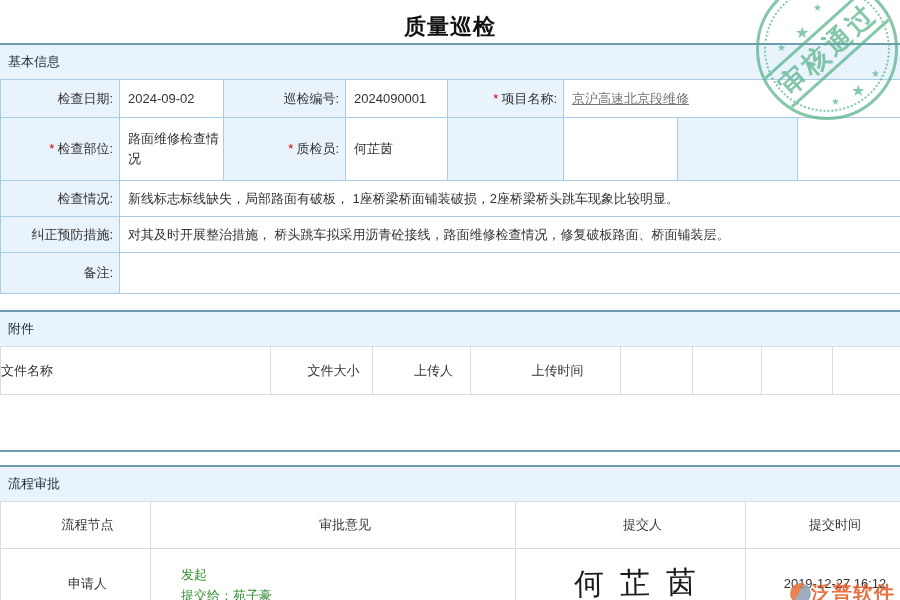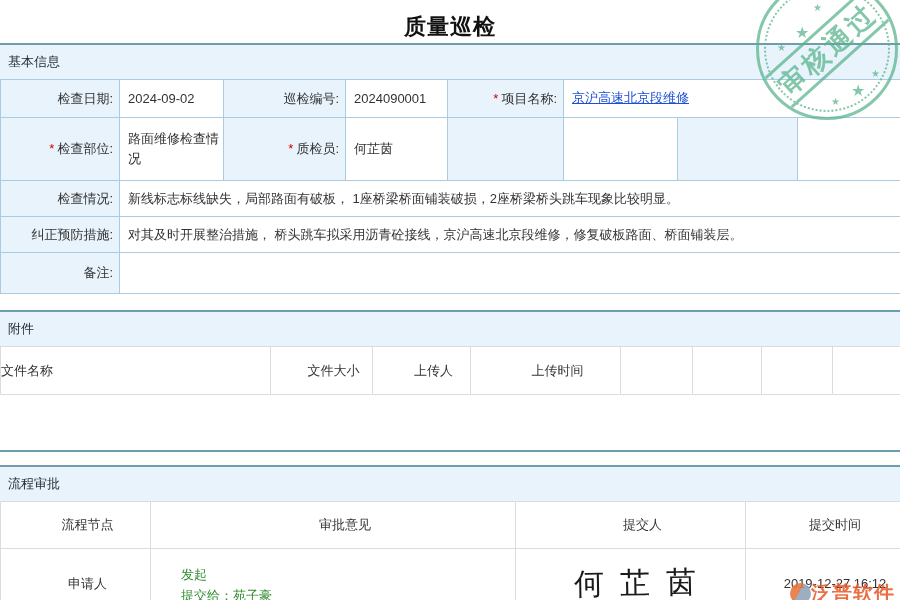--- a/index.html
+++ b/index.html
@@ -22,21 +22,21 @@
     color:#1c2b36; font-size:13px;
   }
   
   table { border-collapse:collapse; table-layout:fixed; width:900px; }
   .binfo td { border:1px solid #aacbe4; vertical-align:middle; line-height:20px; }
   .binfo .lbl {
     background:#e9f3fb; text-align:right; padding:4px 6px 4px 2px; color:#333;margin-left:16px;
   }
   .binfo .val { background:#fff; text-align:left; padding:4px 4px 4px 8px; word-break:break-all; }
   .req { color:#d00000; margin-right:3px; }
-  a.proj-link { color:#1d4ed8; text-decoration:underline; cursor:pointer;font-family:Liberation Mono, monospace; }
+  a.proj-link { color:#737373; text-decoration:underline; cursor:pointer; }
   .r1 { height:38px; } .r2 { height:63px; } .r3 { height:36px; }
   .r4 { height:36px; } .r5 { height:41px; }
   
   .spacer16 { height:16px; } .spacer13 { height:13px; }
   #sec-attach { border-bottom:2px solid #6f9db0; }
   .gtable td { border:1px solid #dcdcdc; background:#fff; vertical-align:middle; color:#333;padding-left:24px; }
   .athead td { height:48px; text-align:center; }
   .athead td.first { text-align:left; padding-left:0; }
   .attach-body { height:55px; background:#fff; }
   
@@ -123,21 +123,21 @@
         <td class="val"></td>
         <td class="lbl"></td>
         <td class="val"></td>
       </tr>
       <tr class="r3">
         <td class="lbl"><span>检查情况:</span></td>
         <td class="val" colspan="7">新线标志标线缺失，局部路面有破板， 1座桥梁桥面铺装破损，2座桥梁桥头跳车现象比较明显。</td>
       </tr>
       <tr class="r4">
         <td class="lbl"><span>纠正预防措施:</span></td>
-        <td class="val" colspan="7">对其及时开展整治措施， 桥头跳车拟采用沥青砼接线，京沪高速北京段维修，修复破板路面、桥面铺装层。</td>
+        <td class="val" colspan="7">对其及时开展整治措施， 桥头跳车拟采用沥青砼接线，路面维修检查情况，修复破板路面、桥面铺装层。</td>
       </tr>
       <tr class="r5">
         <td class="lbl"><span>备注:</span></td>
         <td class="val" colspan="7"></td>
       </tr>
     </tbody>
       </table>
   </div>
 
   <div class="spacer16"></div>

